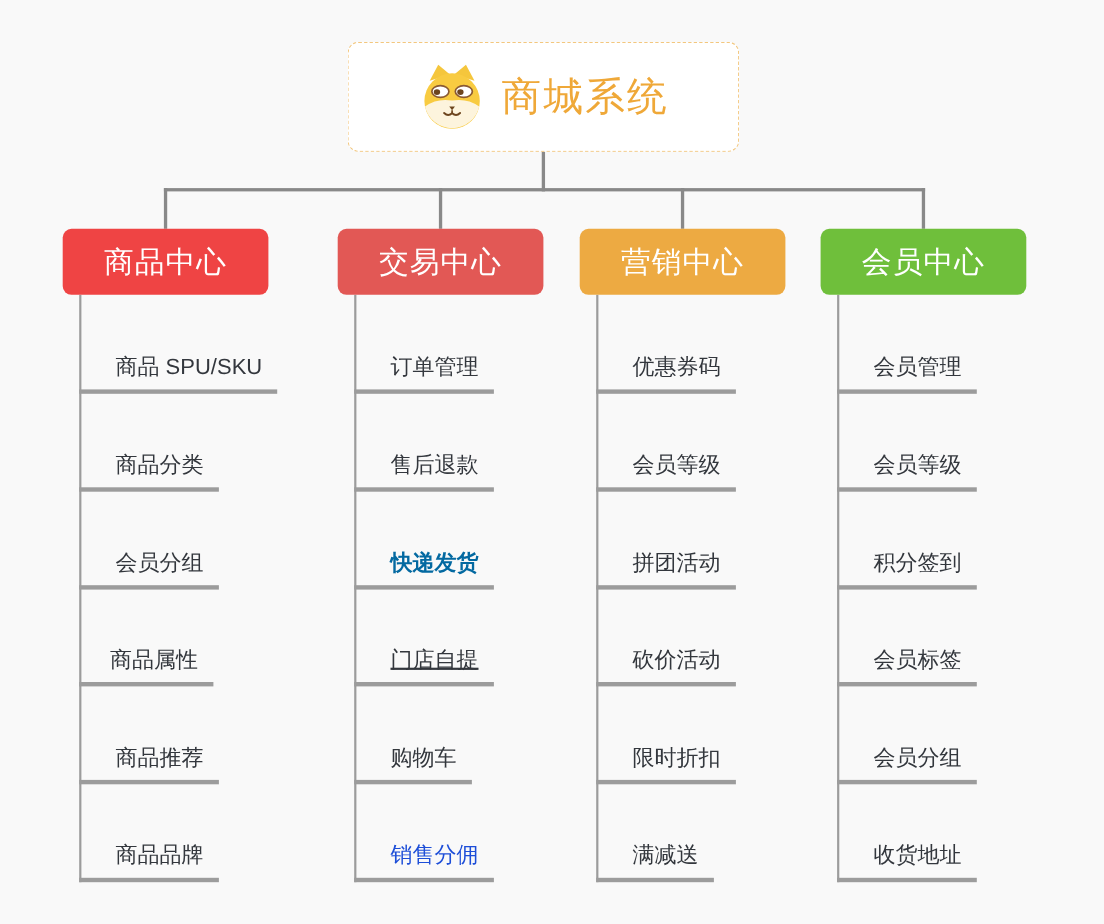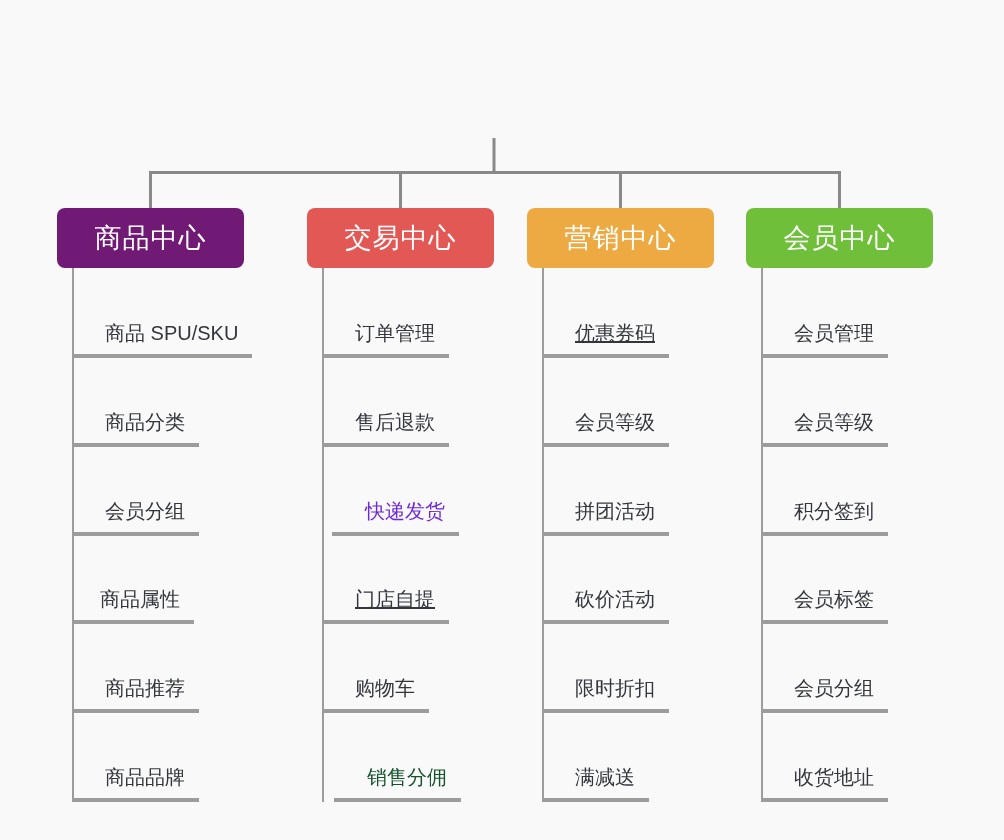--- a/index.html
+++ b/index.html
@@ -81,38 +81,56 @@
       <rect x="149" y="171" width="3" height="37" fill="#898989"></rect>
       <rect x="399" y="171" width="3" height="37" fill="#898989"></rect>
       <rect x="619" y="171" width="3" height="37" fill="#898989"></rect>
       <rect x="838" y="171" width="3" height="37" fill="#898989"></rect>
       <rect x="72" y="268" width="2" height="534" fill="#9c9c9c"></rect>
       <rect x="322" y="268" width="2" height="534" fill="#9c9c9c"></rect>
       <rect x="542" y="268" width="2" height="534" fill="#9c9c9c"></rect>
       <rect x="761" y="268" width="2" height="534" fill="#9c9c9c"></rect>
     </svg>
 
+  <div class="root-node">
+    <span class="root-icon">
+      <svg viewBox="0 0 64 64" width="62" height="62" xmlns="http://www.w3.org/2000/svg">
+        <polygon points="11,17 19,2 30,11" fill="#f5c63c"></polygon>
+        <polygon points="34,11 45,2 53,17" fill="#f5c63c"></polygon>
+        <circle cx="32" cy="36" r="26" fill="#f8cb41"></circle>
+        <path d="M6.6,41 Q18,33 32,35.5 Q46,33 57.4,41 A26 26 0 0 1 6.6,41 Z" fill="#fdf4dd"></path>
+        <ellipse cx="21" cy="27" rx="8" ry="5.5" fill="#ffffff" stroke="#8a5a33" stroke-width="1.6"></ellipse>
+        <ellipse cx="43" cy="27" rx="8" ry="5.5" fill="#ffffff" stroke="#8a5a33" stroke-width="1.6"></ellipse>
+        <ellipse cx="17.8" cy="27.6" rx="3" ry="2.7" fill="#6d451e"></ellipse>
+        <ellipse cx="39.8" cy="27.6" rx="3" ry="2.7" fill="#6d451e"></ellipse>
+        <path d="M29.3,41 L34.7,41 L32,44.6 Z" fill="#6d451e"></path>
+        <path d="M32,44.6 L32,47.2" stroke="#6d451e" stroke-width="1.6" fill="none"></path>
+        <path d="M24.5,47.2 Q28.2,50.8 32,47.4 Q35.8,50.8 39.5,47.2" stroke="#6d451e" stroke-width="1.8" fill="none" stroke-linecap="round"></path>
+      </svg>
+    </span>
+    <span class="root-title">商城系统</span>
+  </div>
 
   <div id="branches">
-      <div class="branch-node" style="left: 57px; background: #701a75;">商品中心</div>
+      <div class="branch-node" style="left: 57px; background: #ef4444;">商品中心</div>
       <div class="leaf-node" style="left: 72px; top: 314px; border-bottom-color: rgb(156, 156, 156); color: rgb(51, 55, 61);">商品 SPU/SKU</div>
       <div class="leaf-node" style="left: 72px; top: 403px; border-bottom-color: rgb(156, 156, 156); color: rgb(51, 55, 61);">商品分类</div>
       <div class="leaf-node" style="left: 72px; top: 492px; border-bottom-color: rgb(156, 156, 156); color: rgb(51, 55, 61);">会员分组</div>
       <div class="leaf-node" style="left: 72px; top: 580px; border-bottom-color: rgb(156, 156, 156); color: rgb(51, 55, 61); padding-left: 28px;">商品属性</div>
       <div class="leaf-node" style="left: 72px; top: 669px; border-bottom-color: rgb(156, 156, 156); color: rgb(51, 55, 61);">商品推荐</div>
       <div class="leaf-node" style="left: 72px; top: 758px; border-bottom-color: rgb(156, 156, 156); color: rgb(51, 55, 61);">商品品牌</div>
       <div class="branch-node" style="left: 307px; background: rgb(226, 88, 85);">交易中心</div>
       <div class="leaf-node" style="left: 322px; top: 314px; border-bottom-color: rgb(156, 156, 156); color: rgb(51, 55, 61);">订单管理</div>
       <div class="leaf-node" style="left: 322px; top: 403px; border-bottom-color: rgb(156, 156, 156); color: rgb(51, 55, 61);">售后退款</div>
-      <div class="leaf-node" style="left: 332px; top: 492px; border-bottom-color: rgb(156, 156, 156); color: #6d28d9;">快递发货</div>
+      <div class="leaf-node" style="left: 322px; top: 492px; border-bottom-color: rgb(156, 156, 156); color: #0369a1; font-weight: bold;">快递发货</div>
       <div class="leaf-node" style="left: 322px; top: 580px; border-bottom-color: rgb(156, 156, 156); color: rgb(51, 55, 61); text-decoration: underline;">门店自提</div>
       <div class="leaf-node" style="left: 322px; top: 669px; border-bottom-color: rgb(156, 156, 156); color: rgb(51, 55, 61);">购物车</div>
-      <div class="leaf-node" style="left: 322px; top: 758px; border-bottom-color: rgb(156, 156, 156); color: #14532d; margin-left: 12px;">销售分佣</div>
+      <div class="leaf-node" style="left: 322px; top: 758px; border-bottom-color: rgb(156, 156, 156); color: #1d4ed8;">销售分佣</div>
       <div class="branch-node" style="left: 527px; background: rgb(237, 170, 66);">营销中心</div>
-      <div class="leaf-node" style="left: 542px; top: 314px; border-bottom-color: rgb(156, 156, 156); color: rgb(51, 55, 61); text-decoration: underline;">优惠券码</div>
+      <div class="leaf-node" style="left: 542px; top: 314px; border-bottom-color: rgb(156, 156, 156); color: rgb(51, 55, 61);">优惠券码</div>
       <div class="leaf-node" style="left: 542px; top: 403px; border-bottom-color: rgb(156, 156, 156); color: rgb(51, 55, 61);">会员等级</div>
       <div class="leaf-node" style="left: 542px; top: 492px; border-bottom-color: rgb(156, 156, 156); color: rgb(51, 55, 61);">拼团活动</div>
       <div class="leaf-node" style="left: 542px; top: 580px; border-bottom-color: rgb(156, 156, 156); color: rgb(51, 55, 61);">砍价活动</div>
       <div class="leaf-node" style="left: 542px; top: 669px; border-bottom-color: rgb(156, 156, 156); color: rgb(51, 55, 61);">限时折扣</div>
       <div class="leaf-node" style="left: 542px; top: 758px; border-bottom-color: rgb(156, 156, 156); color: rgb(51, 55, 61);">满减送</div>
       <div class="branch-node" style="left: 746px; background: rgb(111, 191, 59);">会员中心</div>
       <div class="leaf-node" style="left: 761px; top: 314px; border-bottom-color: rgb(156, 156, 156); color: rgb(51, 55, 61);">会员管理</div>
       <div class="leaf-node" style="left: 761px; top: 403px; border-bottom-color: rgb(156, 156, 156); color: rgb(51, 55, 61);">会员等级</div>
       <div class="leaf-node" style="left: 761px; top: 492px; border-bottom-color: rgb(156, 156, 156); color: rgb(51, 55, 61);">积分签到</div>
       <div class="leaf-node" style="left: 761px; top: 580px; border-bottom-color: rgb(156, 156, 156); color: rgb(51, 55, 61);">会员标签</div>

